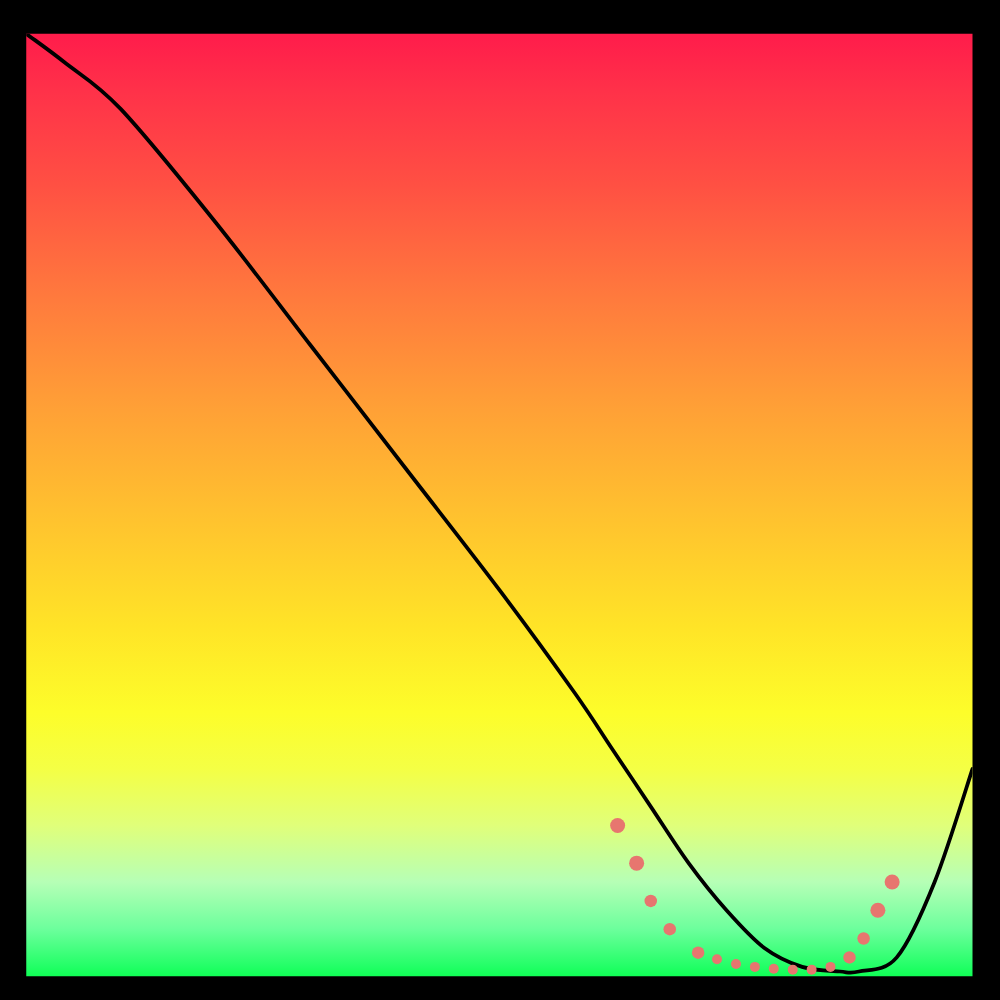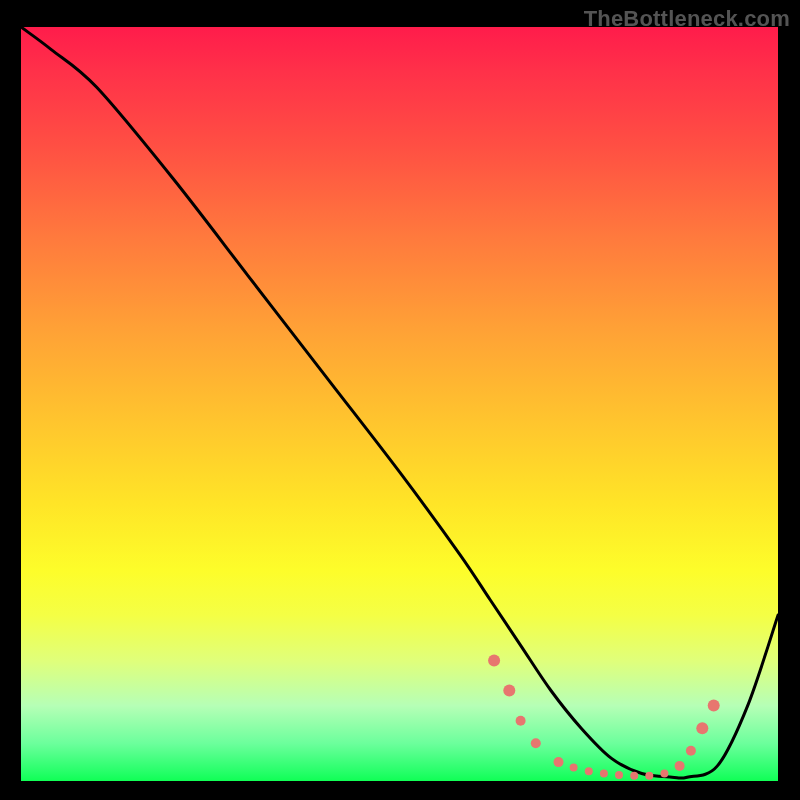--- a/index.html
+++ b/index.html
@@ -59,21 +59,20 @@
     position: absolute;
     inset: 0;
     width: 100%;
     height: 100%;
   }
 </style>
 </head>
 <body>
 
 <div class="frame">
-  <div class="watermark">TheBottleneck.com</div>
 
   <div class="plot">
     <div class="gradient"></div>
 
     <svg class="curve" viewBox="0 0 757 754" preserveAspectRatio="none">
       <path id="curve-path" fill="none" stroke="#000" stroke-width="3" stroke-linecap="round" stroke-linejoin="round" d="M 0.0 0.0 C 5.0 3.8, 17.7 12.6, 30.3 22.6 C 42.9 32.7, 55.5 39.0, 75.7 60.3 C 95.9 81.7, 126.2 119.4, 151.4 150.8 C 176.6 182.2, 201.9 216.1, 227.1 248.8 C 252.3 281.5, 277.6 314.2, 302.8 346.8 C 328.0 379.5, 355.8 414.7, 378.5 444.9 C 401.2 475.0, 423.9 506.4, 439.1 527.8 C 454.2 549.2, 459.2 558.0, 469.3 573.0 C 479.4 588.1, 489.5 603.2, 499.6 618.3 C 509.7 633.4, 519.8 649.7, 529.9 663.5 C 540.0 677.3, 550.1 689.9, 560.2 701.2 C 570.3 712.5, 580.4 723.8, 590.5 731.4 C 600.6 738.9, 610.6 743.3, 620.7 746.5 C 630.8 749.6, 643.5 749.6, 651.0 750.2 C 658.6 750.9, 658.6 752.1, 666.2 750.2 C 673.7 748.3, 686.3 750.9, 696.4 738.9 C 706.5 727.0, 716.6 703.7, 726.7 678.6 C 736.8 653.5, 752.0 603.2, 757.0 588.1"></path>
       <g id="marker-group">
           <circle cx="473.1" cy="633.4" r="6" fill="#e7766f"></circle>
           <circle cx="488.3" cy="663.5" r="6" fill="#e7766f"></circle>
           <circle cx="499.6" cy="693.7" r="5" fill="#e7766f"></circle>

